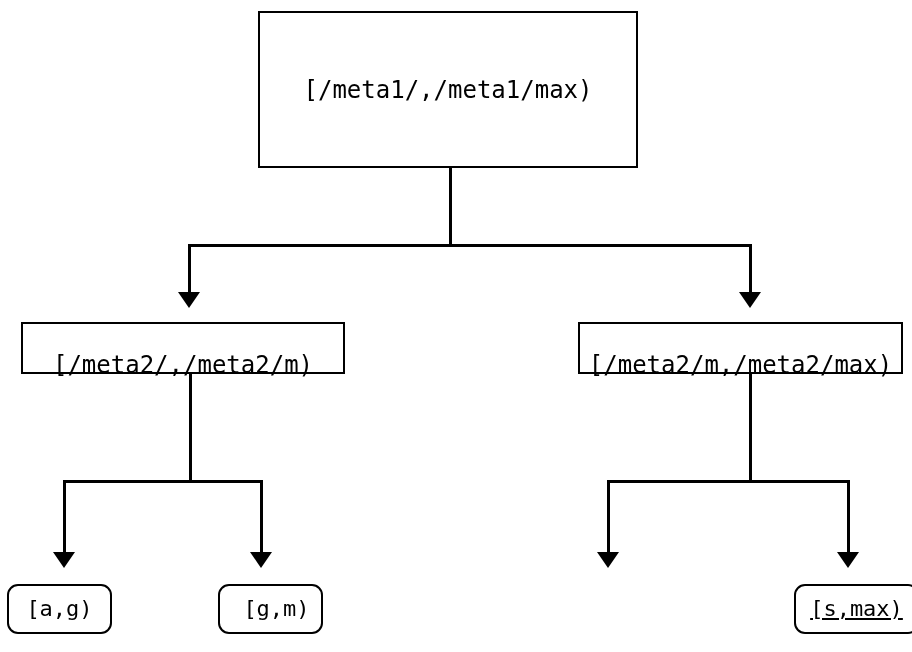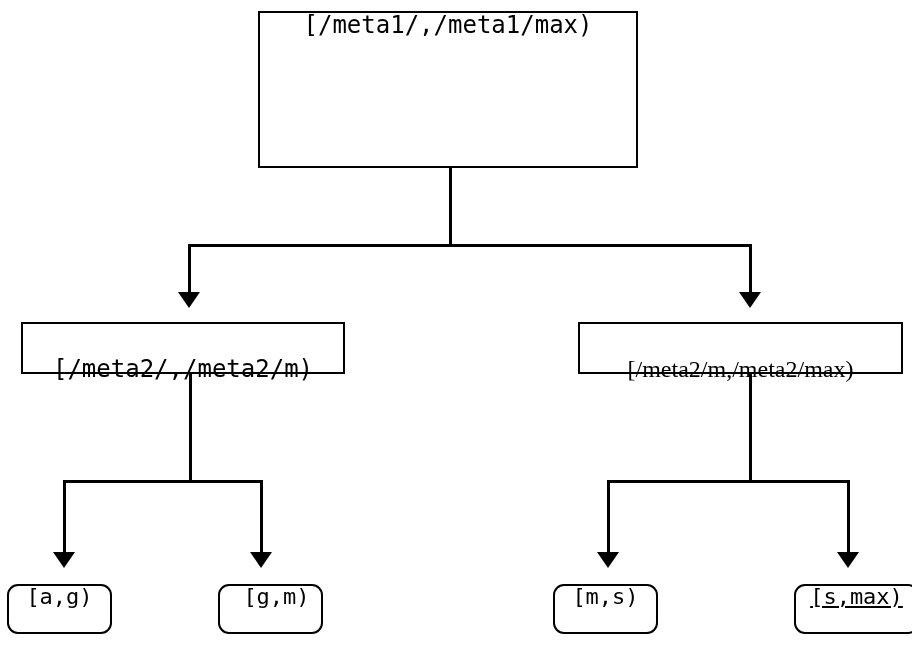--- a/index.html
+++ b/index.html
@@ -26,20 +26,21 @@
     top: 0;
     width: 912px;
     height: 652px;
   }
   .tree-node {
     position: absolute;
     box-sizing: border-box;
     border: 2px solid #000000;
     background: #ffffff;
     display: flex;
+    align-items: center;
     justify-content: center;
     color: #000000;
     white-space: pre;
     letter-spacing: 0px;
   }
   .node-label {
     display: block;
     line-height: 1;
   }
   
@@ -55,21 +56,20 @@
     left: 21px;
     top: 322px;
     width: 324px;
     height: 52px;
   }
   #node-meta2-high {
     left: 578px;
     top: 322px;
     width: 325px;
     height: 52px;
-    font-family: Liberation Serif, serif;
   }
   #node-meta2-low .node-label,
   #node-meta2-high .node-label { font-size: 24px; margin-top: 33px; }
   
   .leaf-node {
     top: 584px;
     height: 50px;
     border-radius: 11px;
   }
   .leaf-node .node-label { font-size: 22px; }
@@ -118,21 +118,18 @@
   </div>
 
   <div class="tree-node leaf-node" id="node-leaf-ag">
     <span class="node-label">[a,g)</span>
   </div>
 
   <div class="tree-node leaf-node" id="node-leaf-gm">
     <span class="node-label">[g,m)</span>
   </div>
 
-  <div class="tree-node leaf-node" id="node-leaf-ms">
-    <span class="node-label">[m,s)</span>
-  </div>
 
   <div class="tree-node leaf-node" id="node-leaf-smax">
     <span class="node-label">[s,max)</span>
   </div>
 
 </div>
 
 </body></html>

